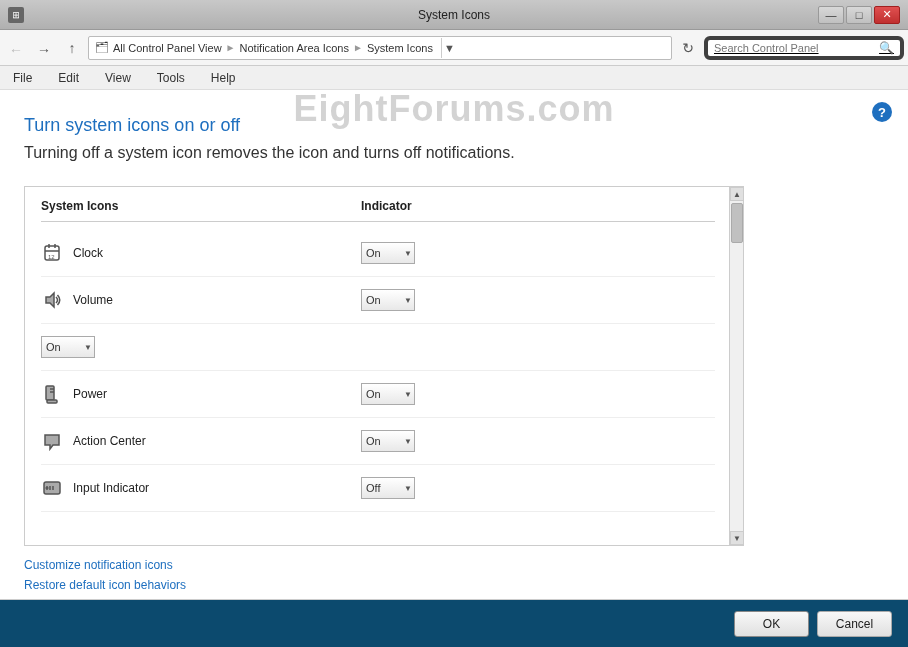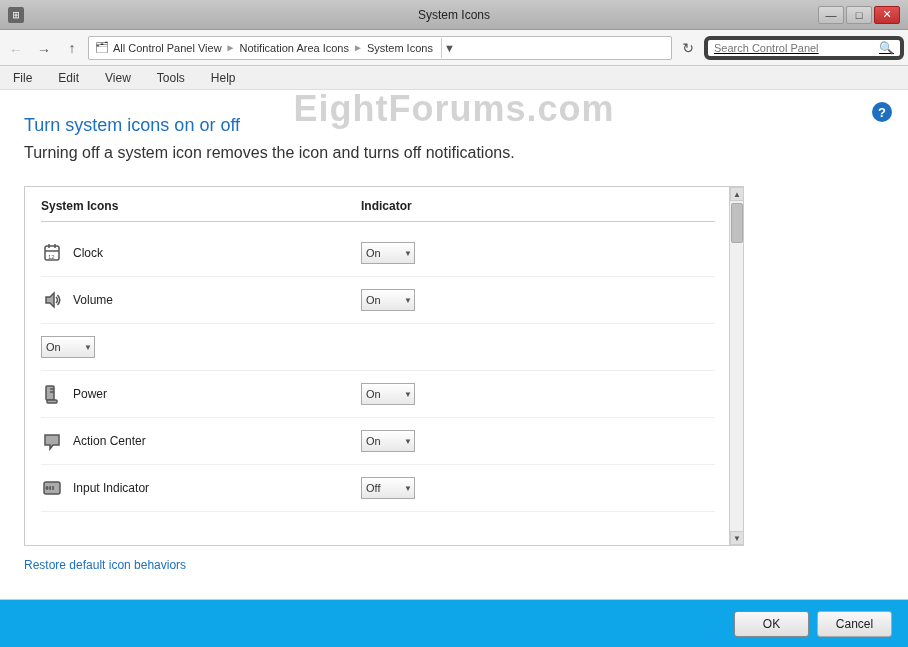--- a/index.html
+++ b/index.html
@@ -244,21 +244,21 @@
       font-size: 12px;
       margin-bottom: 6px;
       cursor: pointer;
     }
 
     
     .bottom-bar {
       position: absolute;
       bottom: 0; left: 0; right: 0;
       height: 48px;
-      background: #0ea5e9;
+      background: #0c4a6e;
       border-top: 1px solid #ccc;
       display: flex;
       align-items: center;
       justify-content: flex-end;
       padding: 0 16px;
       gap: 8px;
     }
     .bottom-btn {
       width: 75px; height: 26px;
       border: 1px solid #aaa;
@@ -456,20 +456,21 @@
     </div>
 
     <div class="scrollbar">
       <div class="scrollbar-arrow">▲</div>
       <div class="scrollbar-thumb"></div>
       <div class="scrollbar-arrow" style="position:absolute;bottom:0;width:14px;">▼</div>
     </div>
   </div>
 
   <div class="link-section">
+    <a class="ctrl-link">Customize notification icons</a>
     <a class="ctrl-link">Restore default icon behaviors</a>
   </div>
 
   <div class="bottom-bar">
     <button class="bottom-btn ok">OK</button>
     <button class="bottom-btn">Cancel</button>
   </div>
 </div>
 
 </body></html>

